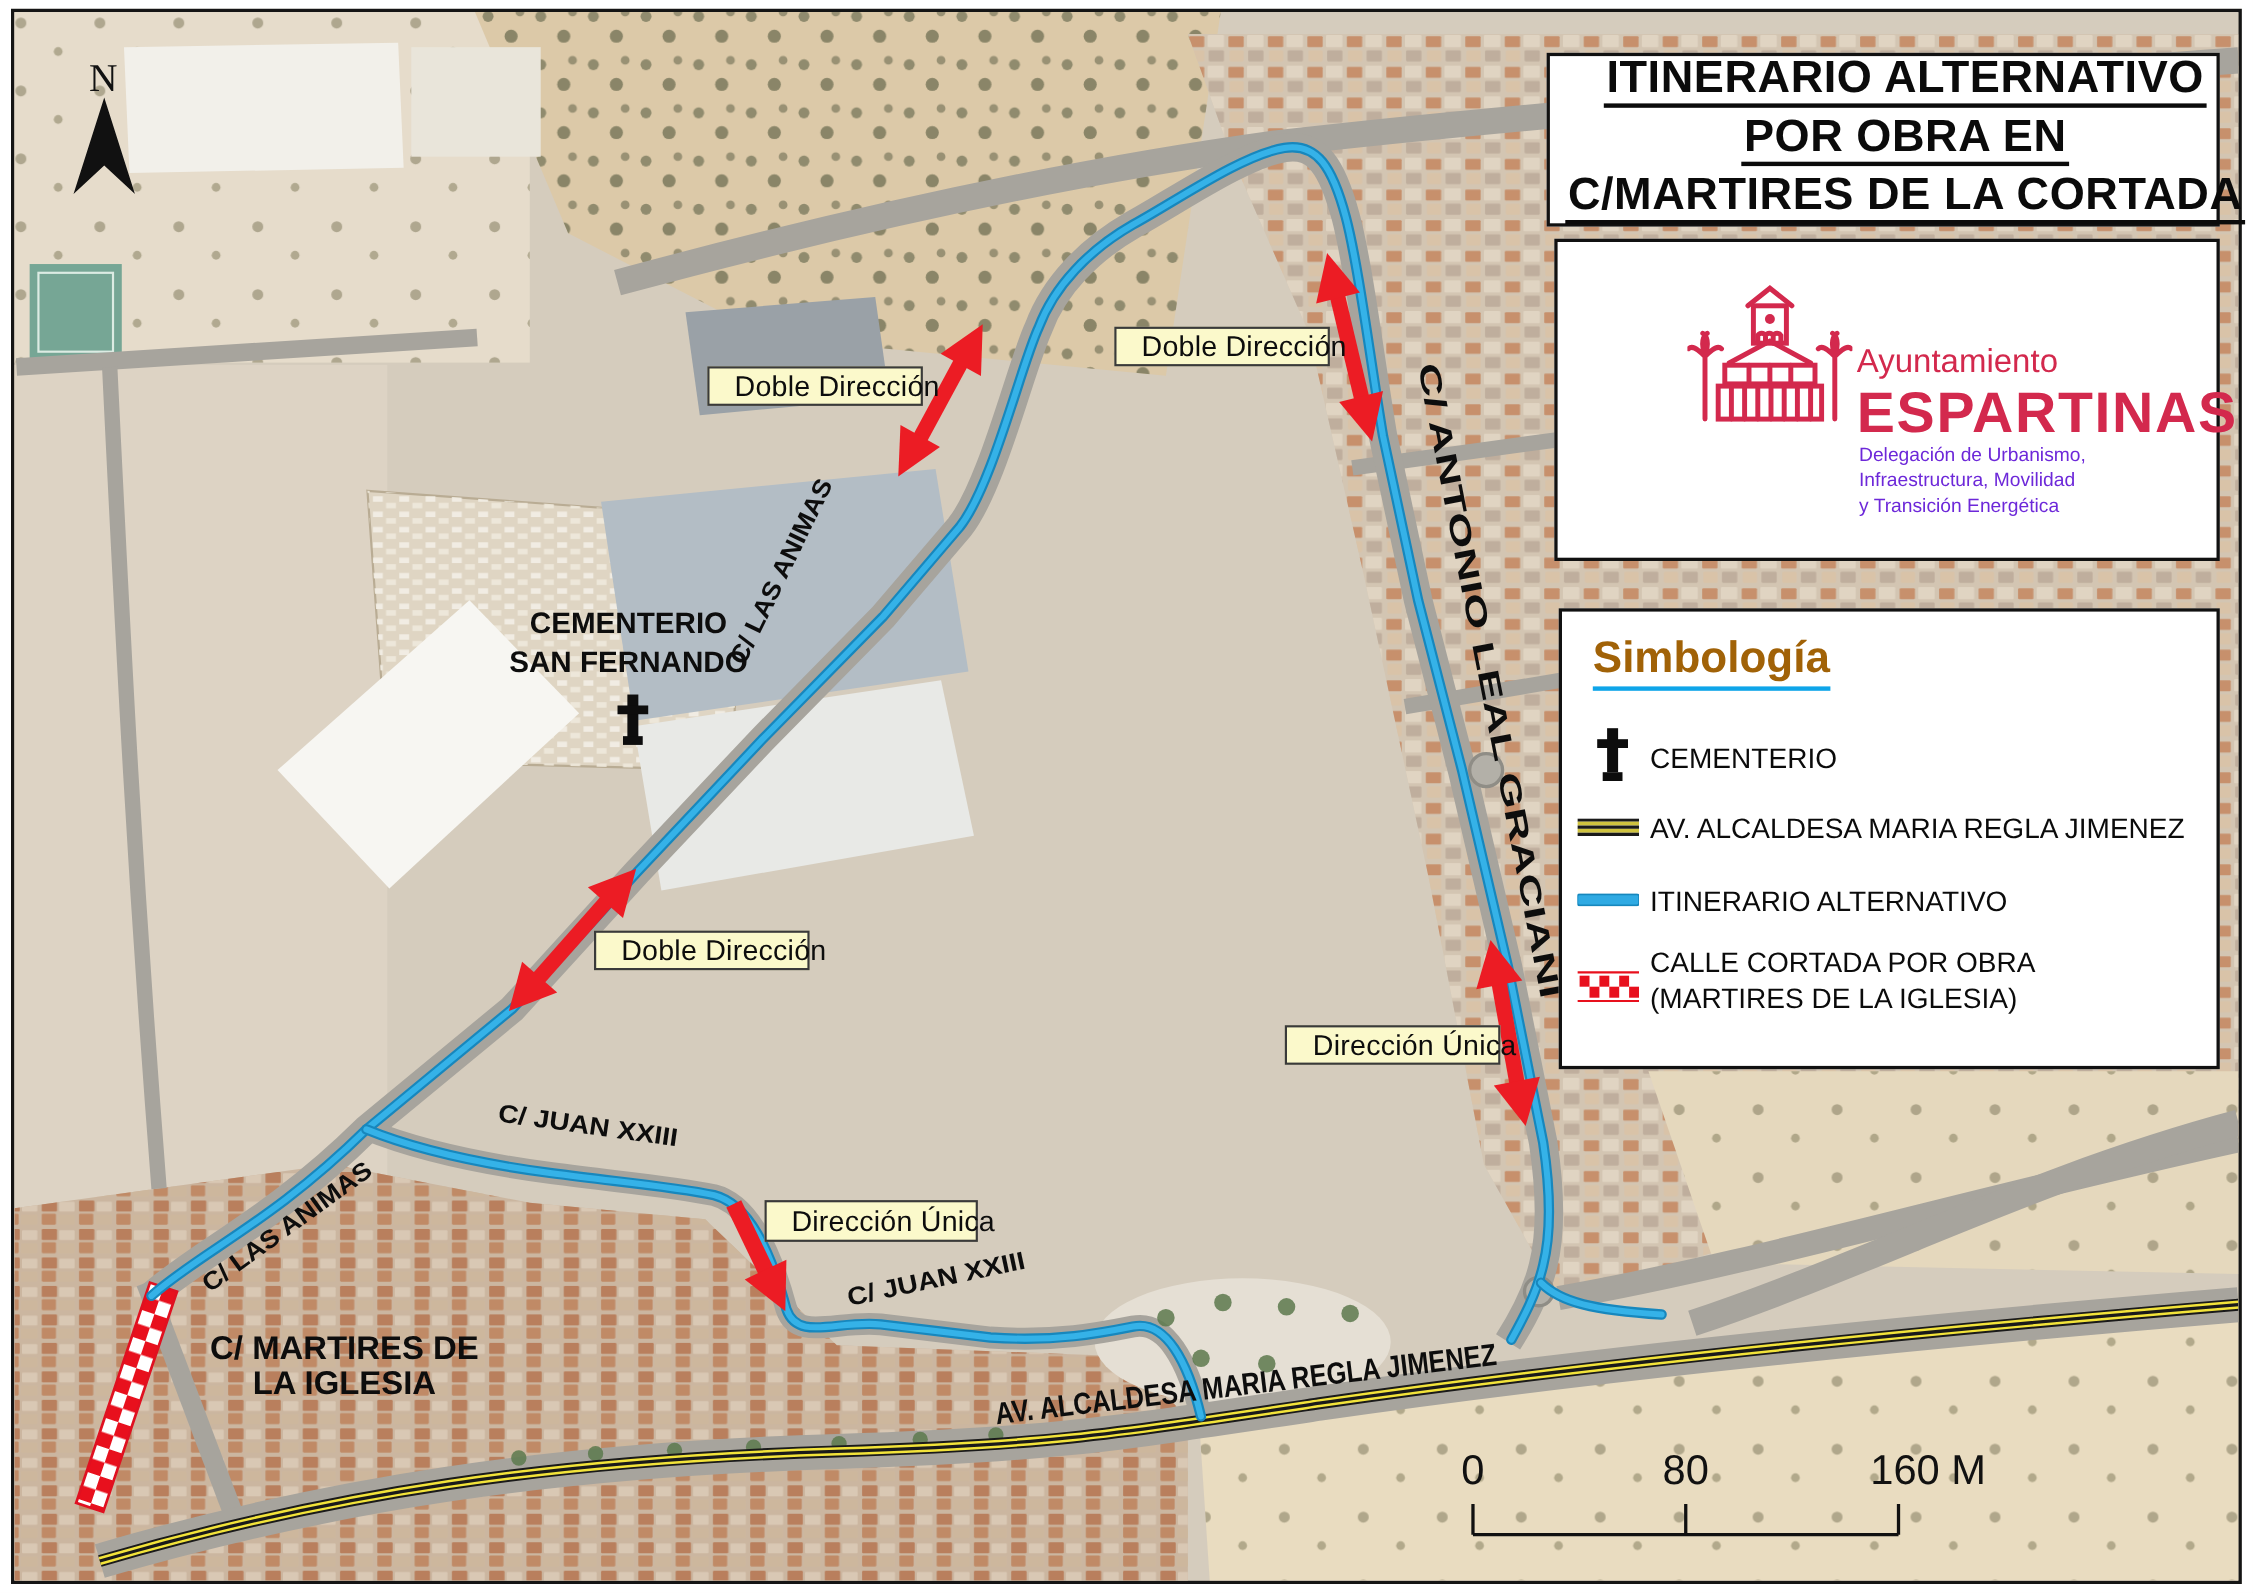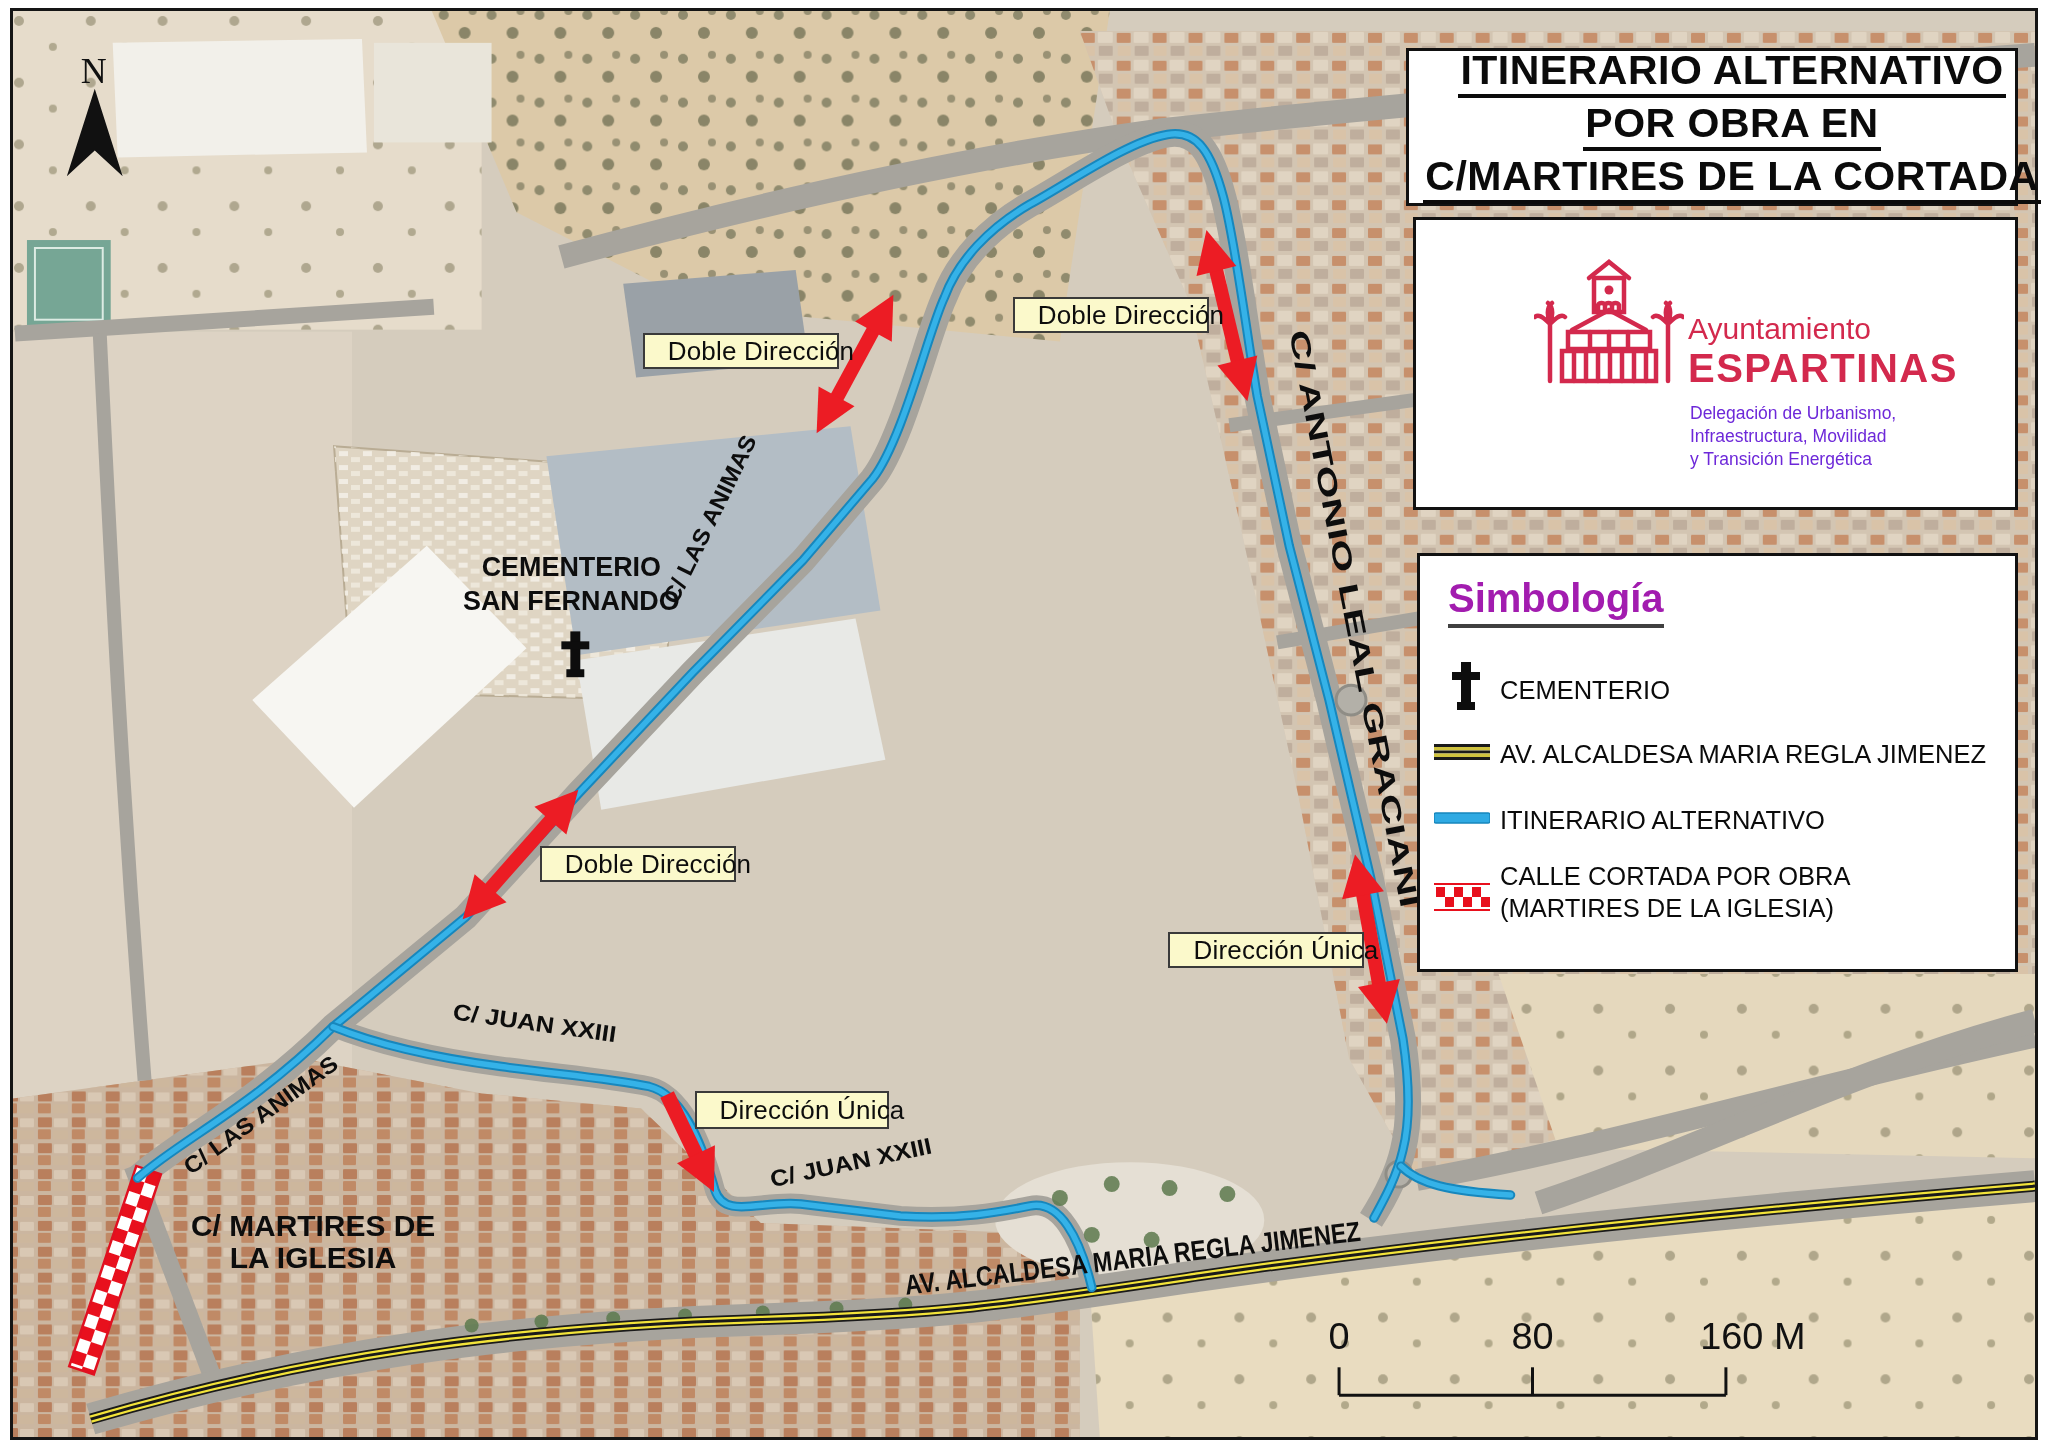--- a/index.html
+++ b/index.html
@@ -20,28 +20,28 @@
   .title-box{left:1406px;top:48px;width:612px;height:158px;background:#ffffff;
              border:3px solid #111;display:flex;flex-direction:column;align-items:center;
              justify-content:center;gap:5px;}
   .title-box .tline{font-size:41px;font-weight:700;color:#0b0b0b;letter-spacing:0.5px;
              border-bottom:4px solid #0b0b0b;padding:0 2px 2px 2px;line-height:1.02;white-space:nowrap;}
 
   
   .logo-box{left:1413px;top:217px;width:605px;height:293px;background:#ffffff;border:3px solid #111;}
   .logo-icon{position:absolute;left:118px;top:38px;}
   .logo-org{position:absolute;left:272px;top:92px;font-size:30px;color:#D3294D;text-align:right;}
-  .logo-muni{position:absolute;left:272px;top:126px;font-size:40px;font-weight:700;
+  .logo-muni{position:absolute;left:272px;top:126px;font-size:52px;font-weight:700;
              letter-spacing:1.5px;color:#D3294D;}
   .logo-dept{position:absolute;left:274px;top:182px;font-size:17.5px;line-height:23px;color:#6d28d9;}
 
   
   .legend-box{left:1417px;top:553px;width:601px;height:419px;background:#ffffff;border:3px solid #111;}
-  .legend-title{position:absolute;left:28px;top:20px;font-size:40px;font-weight:700;color:#a21caf;
-                border-bottom:4px solid #404040;padding-bottom:3px;}
+  .legend-title{position:absolute;left:28px;top:20px;font-size:40px;font-weight:700;color:#a16207;
+                border-bottom:4px solid #0ea5e9;padding-bottom:3px;}
   .legend-row{position:absolute;left:0;width:100%;}
   .legend-sym{position:absolute;left:14px;}
   .legend-text{position:absolute;left:80px;font-size:25.5px;color:#0b0b0b;white-space:nowrap;}
 </style>
 </head>
 <body>
 
 <div class="page">
 
   <div class="map-frame">

